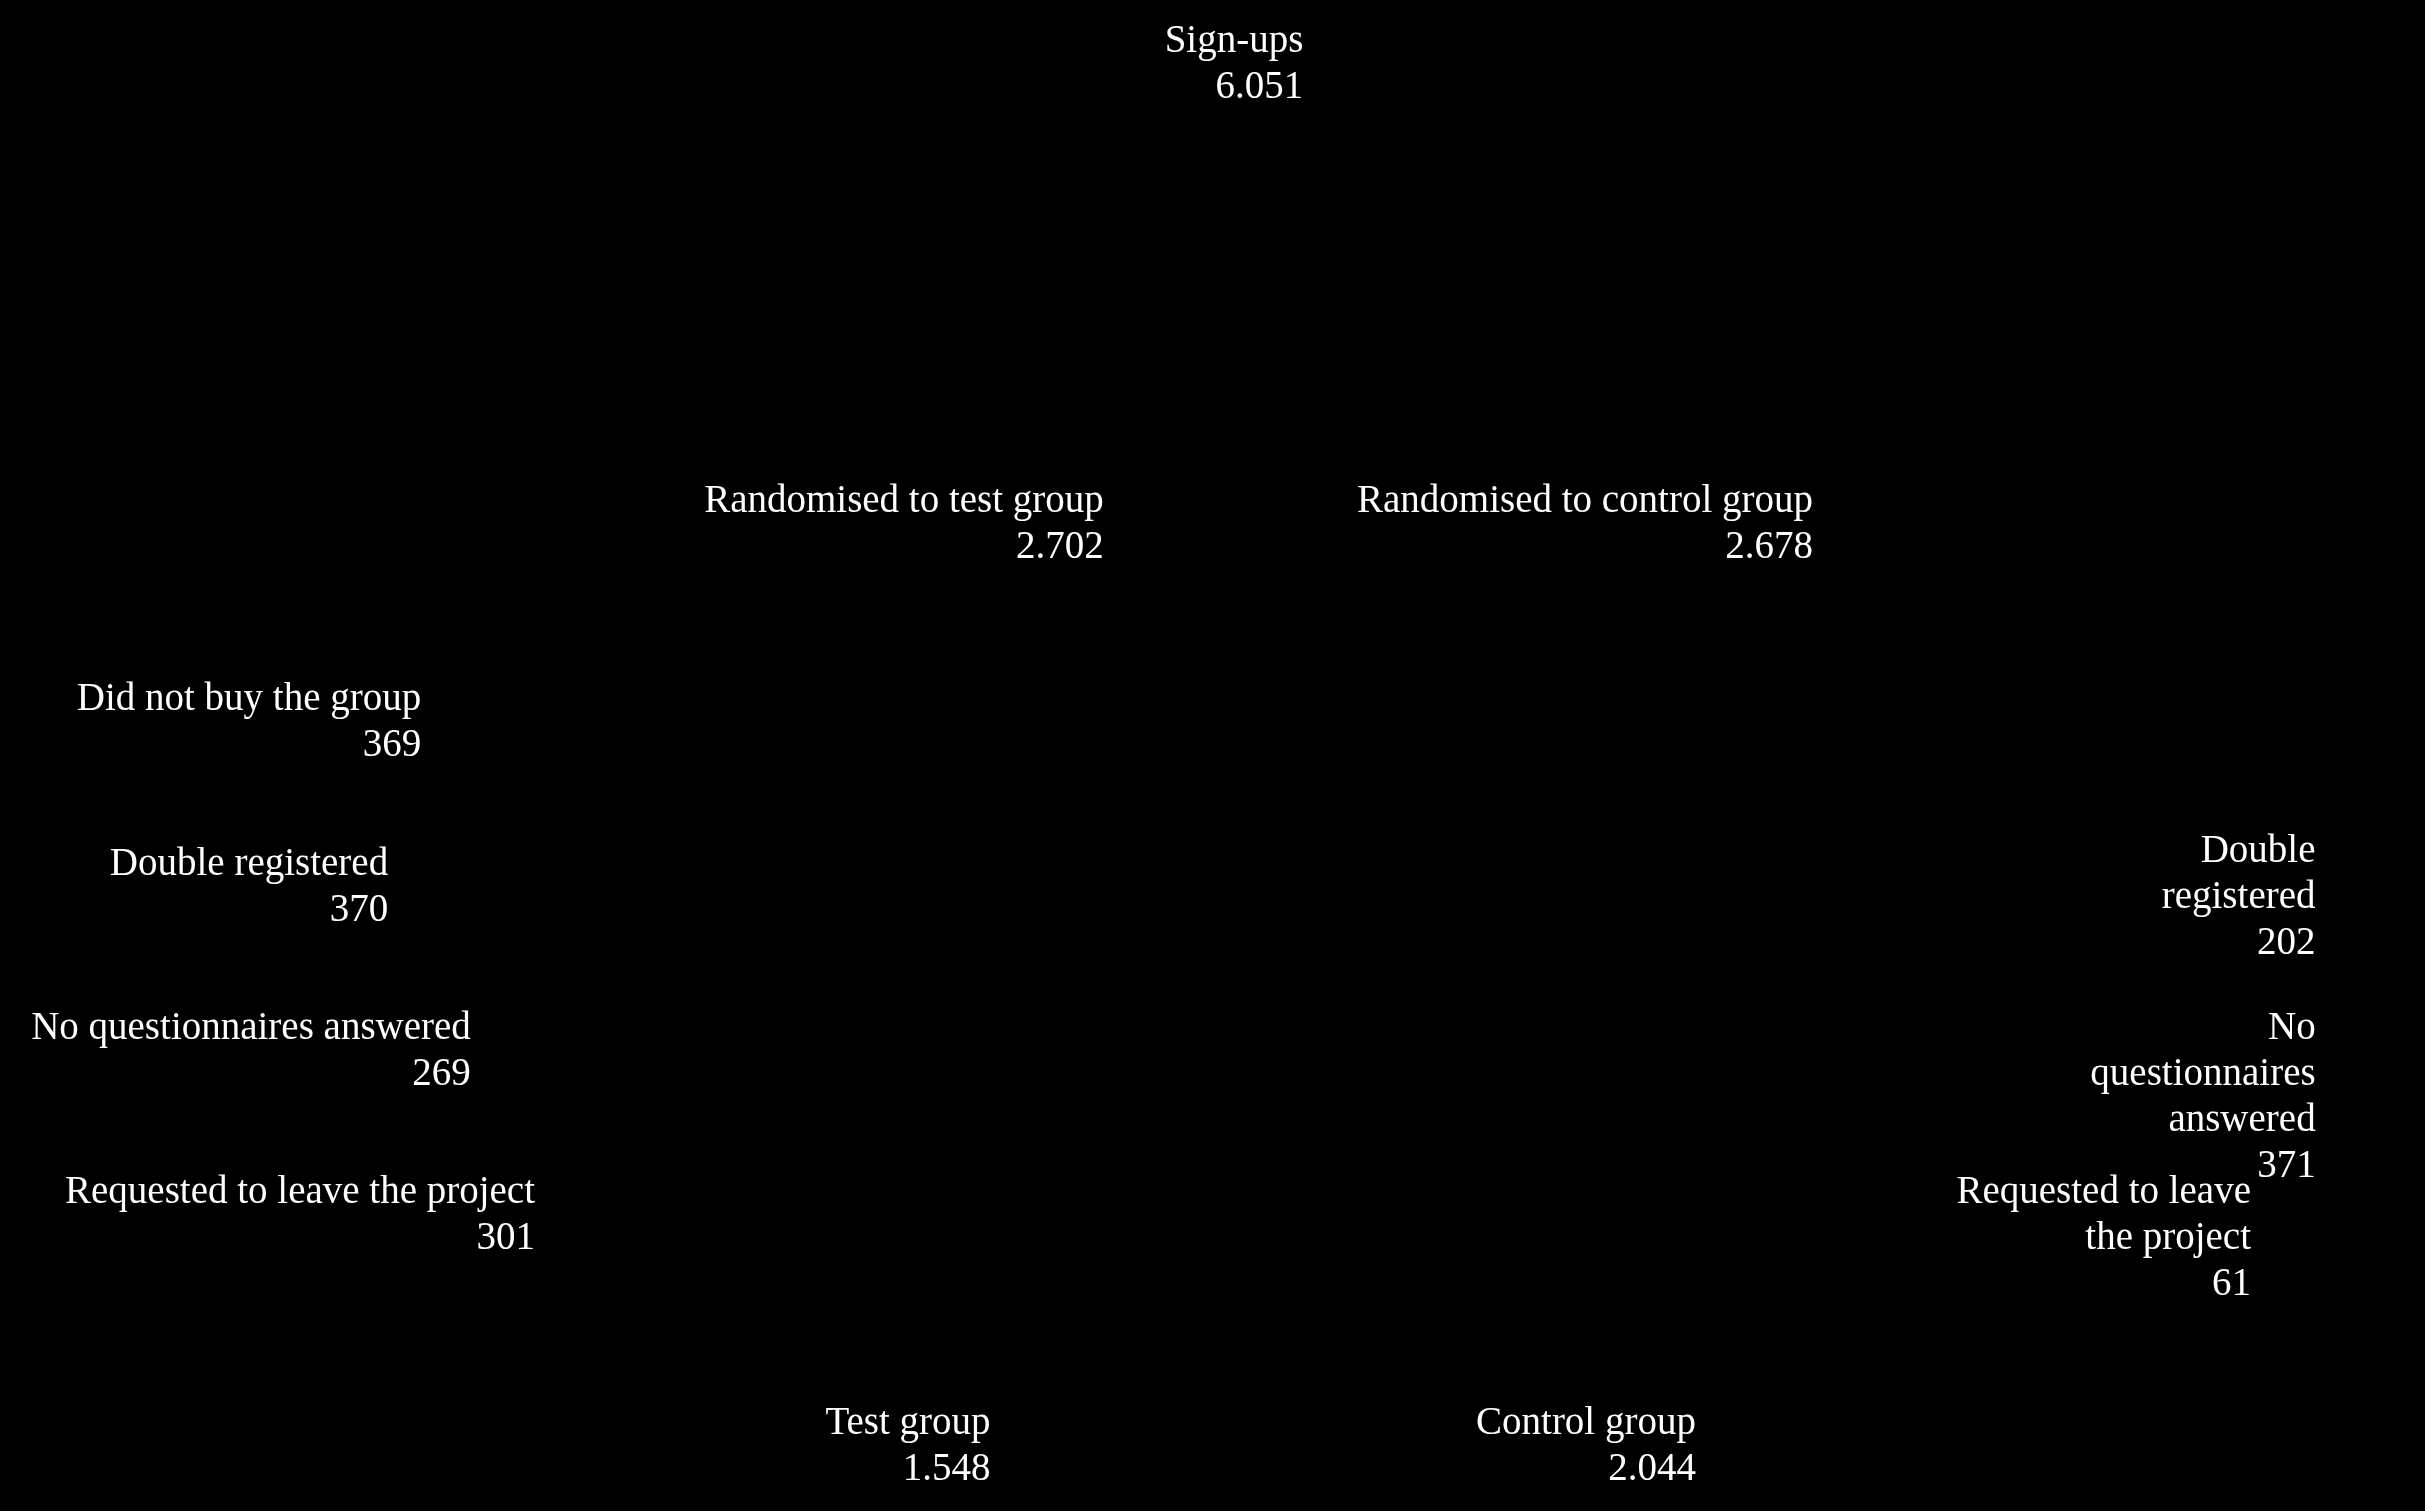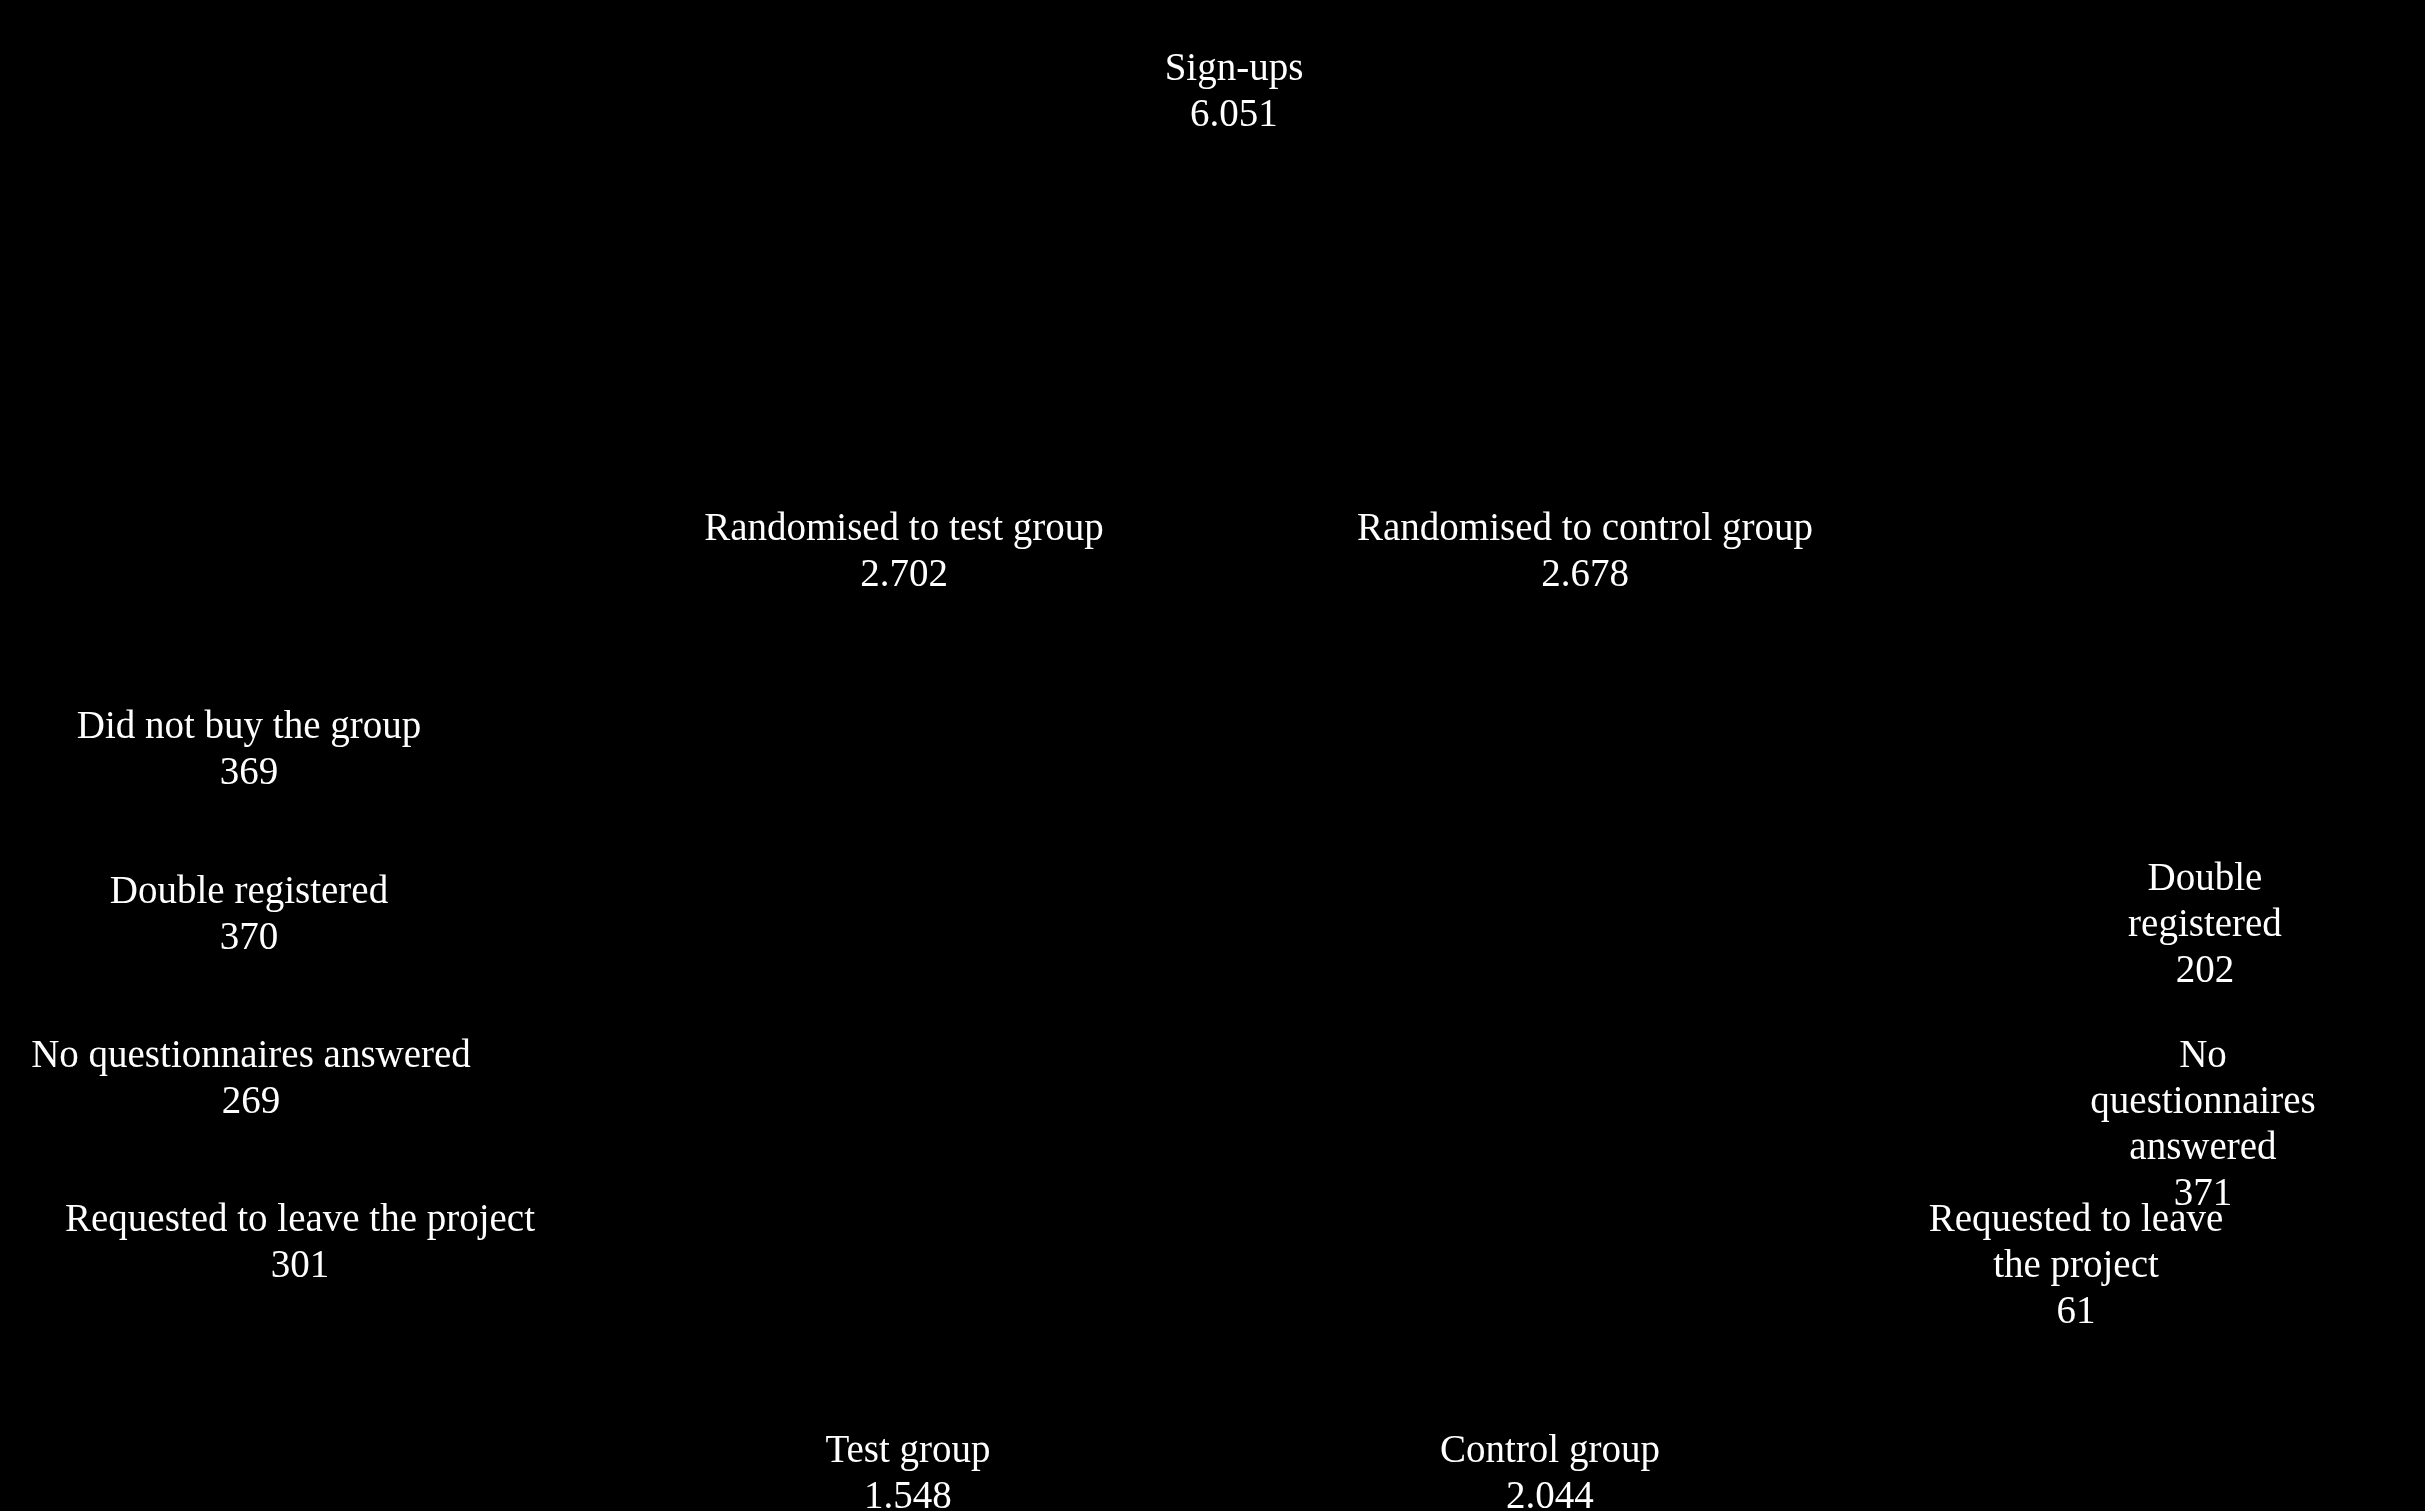--- a/index.html
+++ b/index.html
@@ -12,46 +12,45 @@
     width: 2426px;
     height: 1512px;
     background: #000000;
     overflow: hidden;
     font-family: "Liberation Serif", "DejaVu Serif", serif;
     color: #ffffff;
   }
   .node {
     position: absolute;
     transform: translateX(-50%);
-    text-align: center;
+    text-align: right;
     font-size: 39px;
     line-height: 46px;
     white-space: nowrap;
-    margin-top: 28px;
   }
   .node .label {
     white-space: pre-line;
   }
   .node .value {
     white-space: nowrap;
   }
   
   #n-signups            { left: 1234px; top: 16px;   }
   #n-inclusion          { left: 1991px; top: 200px;  }
   #n-rand-test          { left: 904px; top: 476px;  }
   #n-rand-control       { left: 1585px; top: 476px;  }
   #n-test-didnotbuy     { left: 249px;  top: 674px;  }
   #n-test-doublereg     { left: 249px;  top: 839px; }
   #n-test-noquest       { left: 251px;  top: 1003px; }
   #n-test-requested     { left: 300px;  top: 1167px; }
   #n-ctrl-doublereg     { left: 2205px; top: 826px; }
   #n-ctrl-noquest       { left: 2203px; top: 1003px; }
   #n-ctrl-requested     { left: 2076px; top: 1167px; }
   #n-test-group         { left: 908px; top: 1398px; }
-  #n-control-group      { left: 1550px; top: 1398px; }
+  #n-control-group      { left: 1586px; top: 1398px; }
 </style>
 </head>
 <body>
 
 <div id="canvas" style="background: rgb(0, 0, 0); color: rgb(255, 255, 255);">
 
   <div class="node" id="n-signups">
     <div class="label">Sign-ups</div>
     <div class="value">6.051</div>
   </div>

